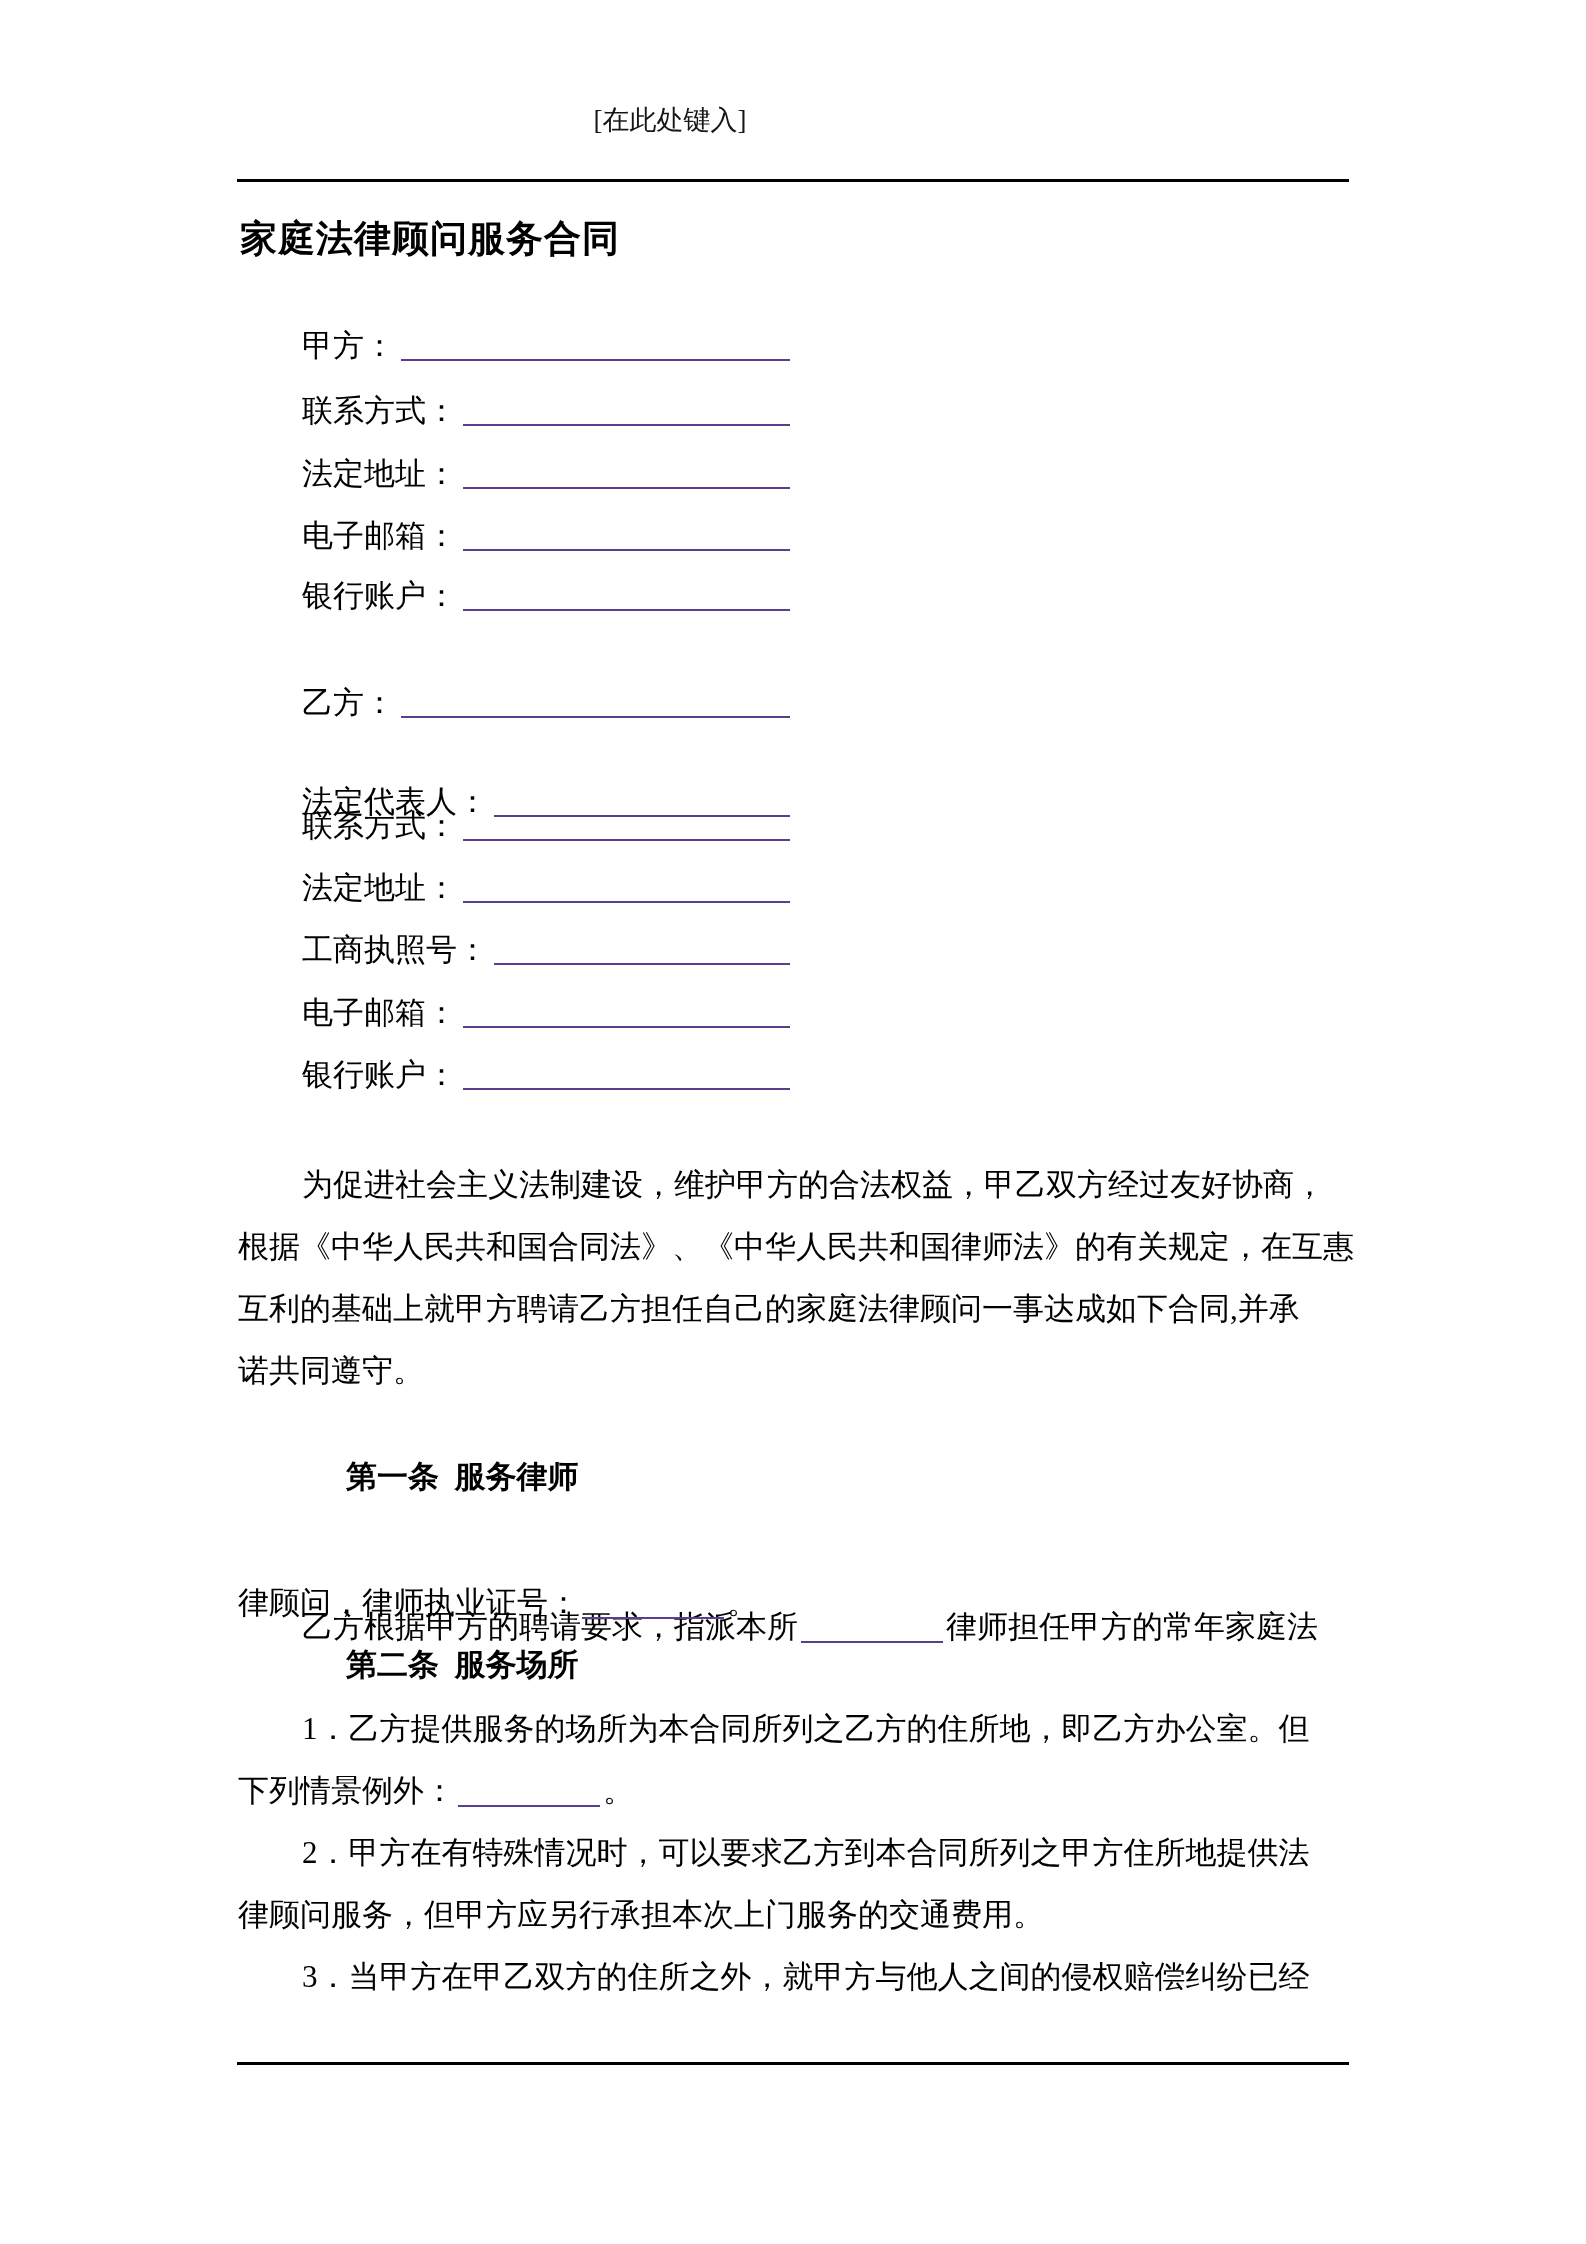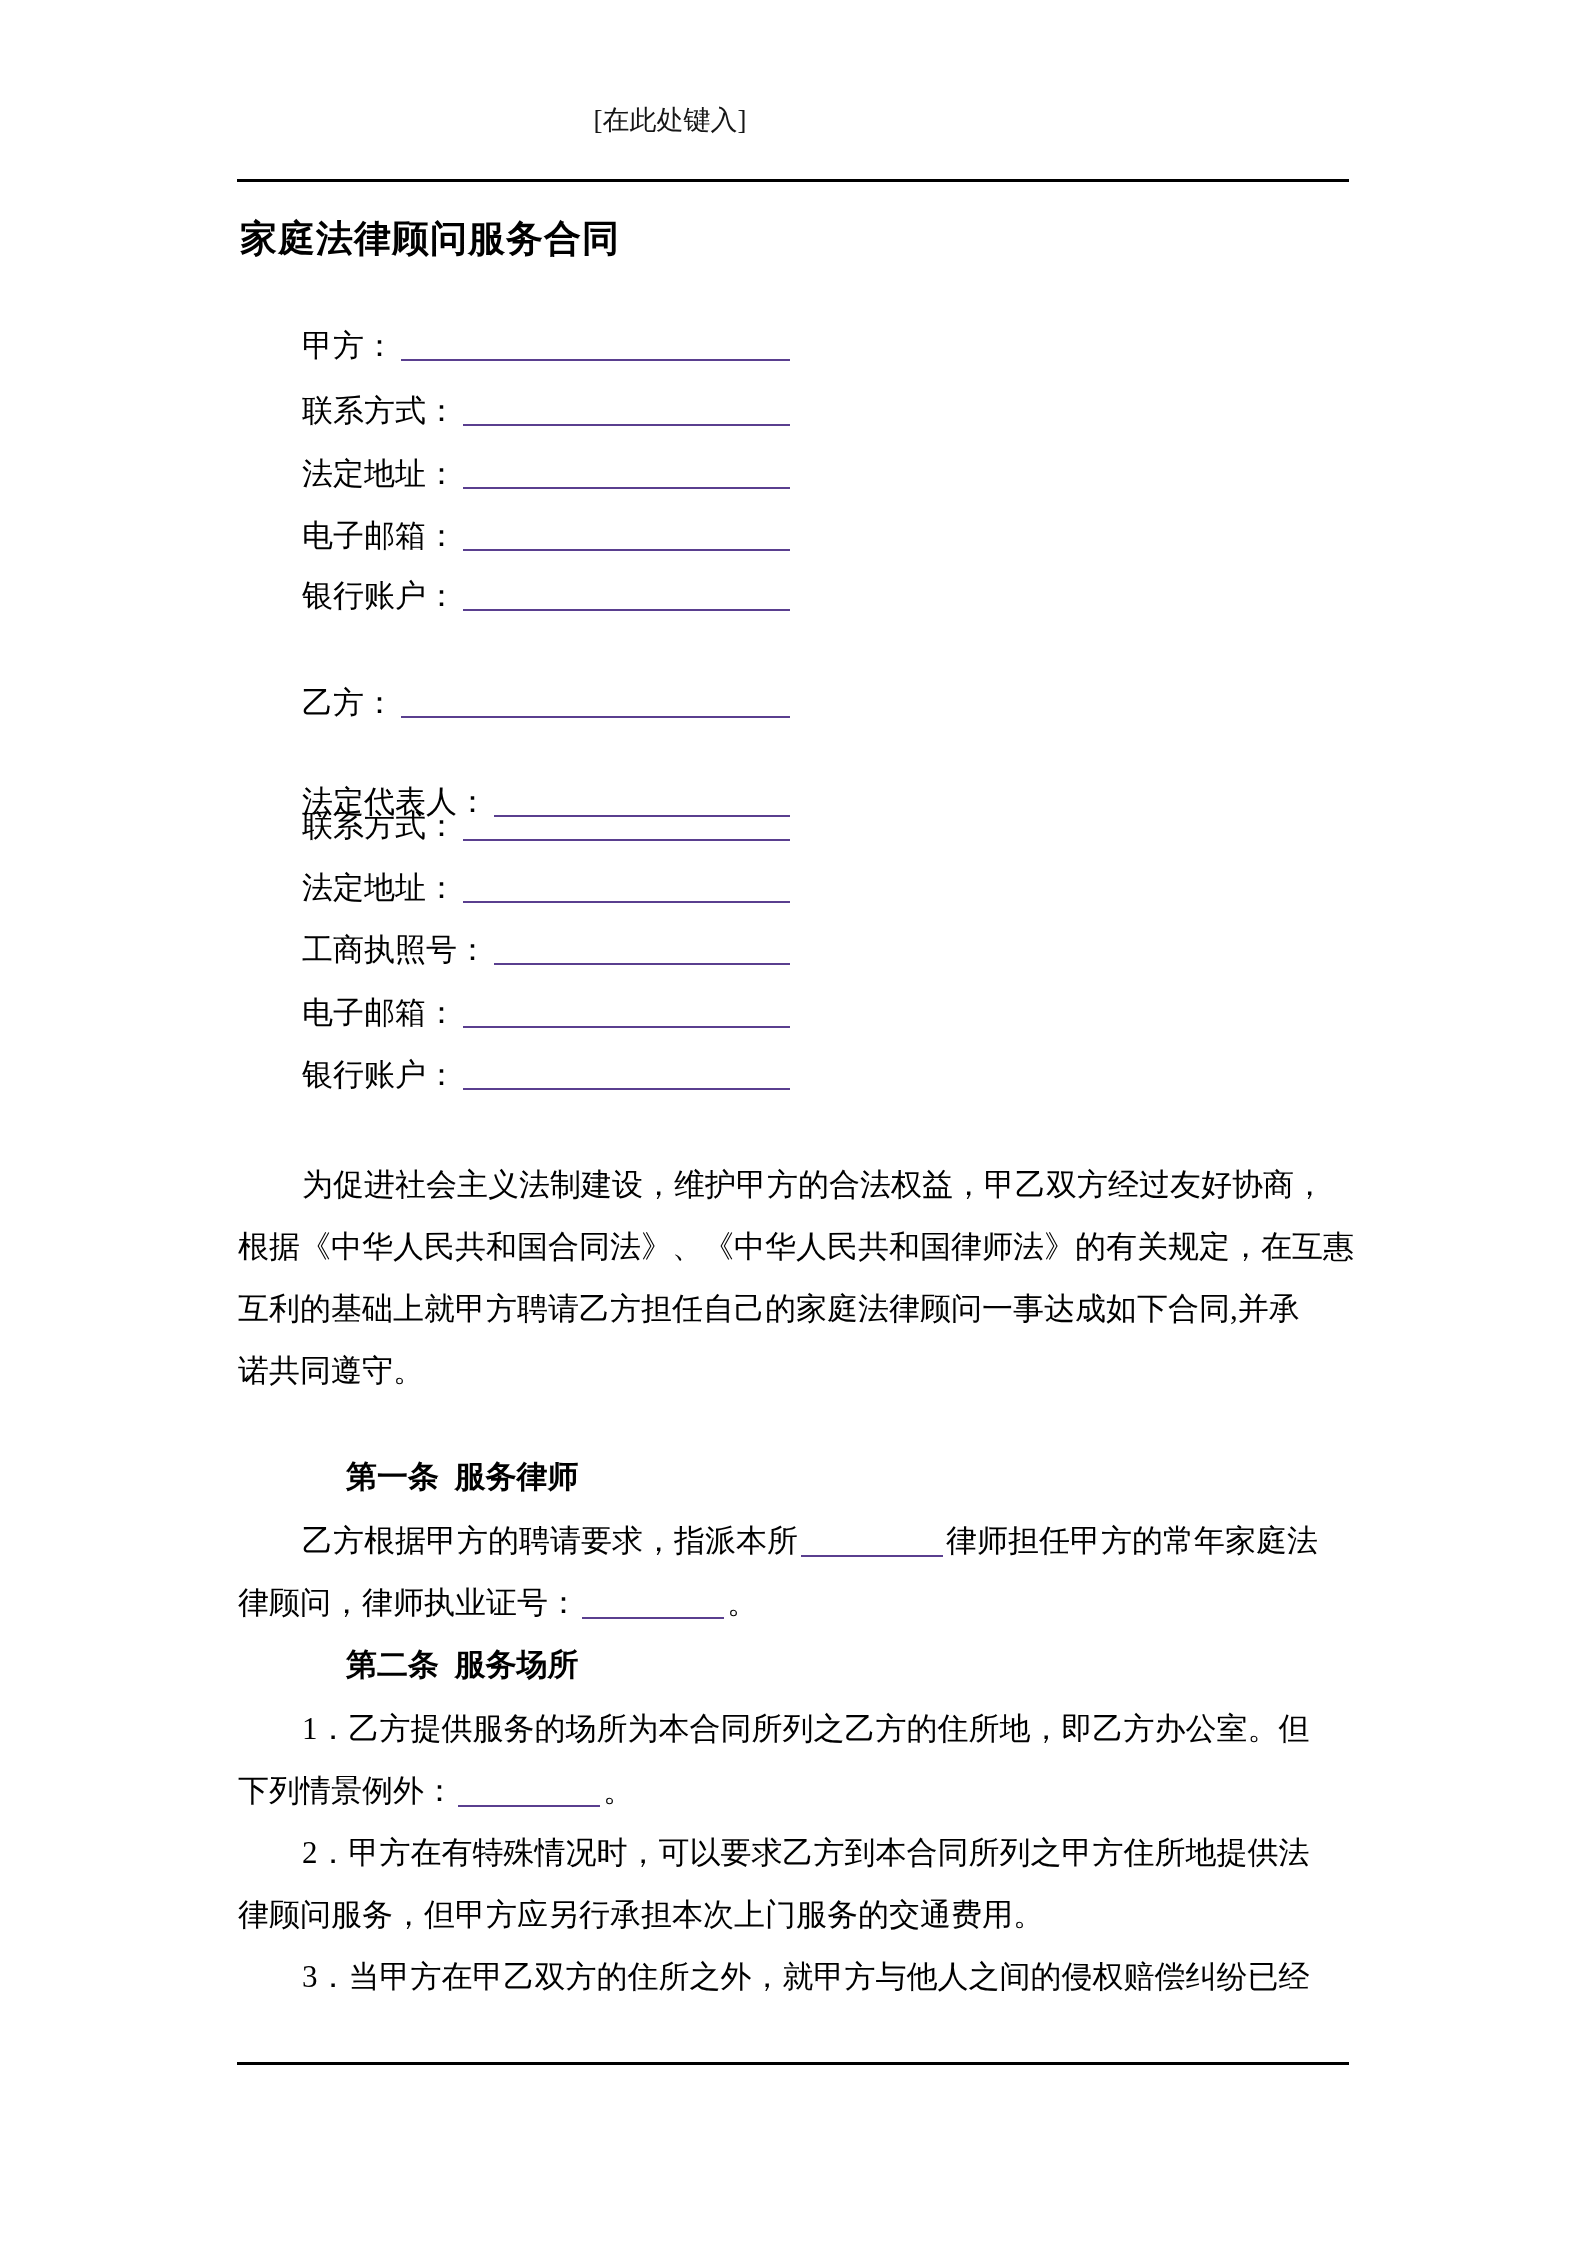--- a/index.html
+++ b/index.html
@@ -113,21 +113,21 @@
     <span class="lbl">银行账户：</span>
     <span class="fill"></span>
   </div>
 
   <div class="bline x-ind" style="top:1166px">为促进社会主义法制建设，维护甲方的合法权益，甲乙双方经过友好协商，</div>
   <div class="bline x-mar" style="top:1228px">根据《中华人民共和国合同法》、《中华人民共和国律师法》的有关规定，在互惠</div>
   <div class="bline x-mar" style="top:1290px">互利的基础上就甲方聘请乙方担任自己的家庭法律顾问一事达成如下合同,并承</div>
   <div class="bline x-mar" style="top:1352px">诺共同遵守。</div>
 
   <div class="bline x-ind bold" style="top:1458px">第一条 服务律师</div>
-  <div class="bline x-ind" style="top:1522px">
+  <div class="bline x-ind" style="top:1608px">
     <span>乙方根据甲方的聘请要求，指派本所</span><span class="blank"></span><span>律师担任甲方的常年家庭法</span>
   </div>
   <div class="bline x-mar" style="top:1584px">
     <span>律顾问，律师执业证号：</span><span class="blank"></span><span>。</span>
   </div>
 
   <div class="bline x-ind bold" style="top:1646px">第二条 服务场所</div>
   <div class="bline x-ind" style="top:1710px">1．乙方提供服务的场所为本合同所列之乙方的住所地，即乙方办公室。但</div>
   <div class="bline x-mar" style="top:1772px">
     <span>下列情景例外：</span><span class="blank"></span><span>。</span>

